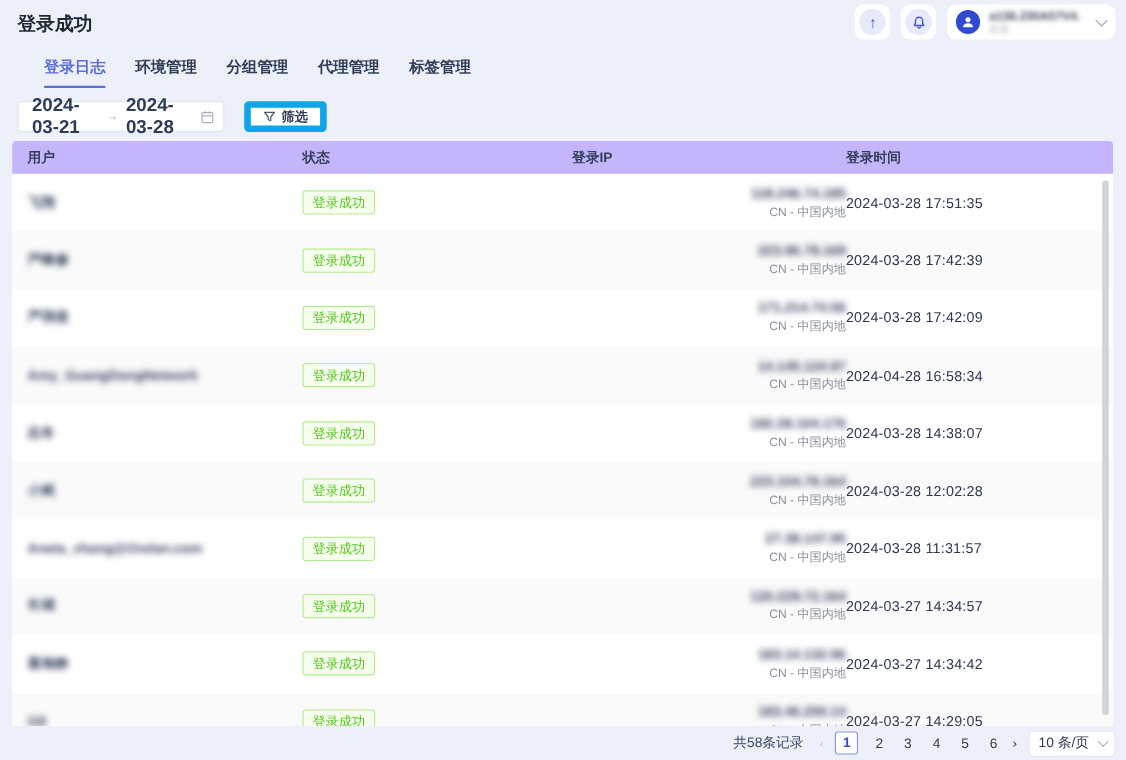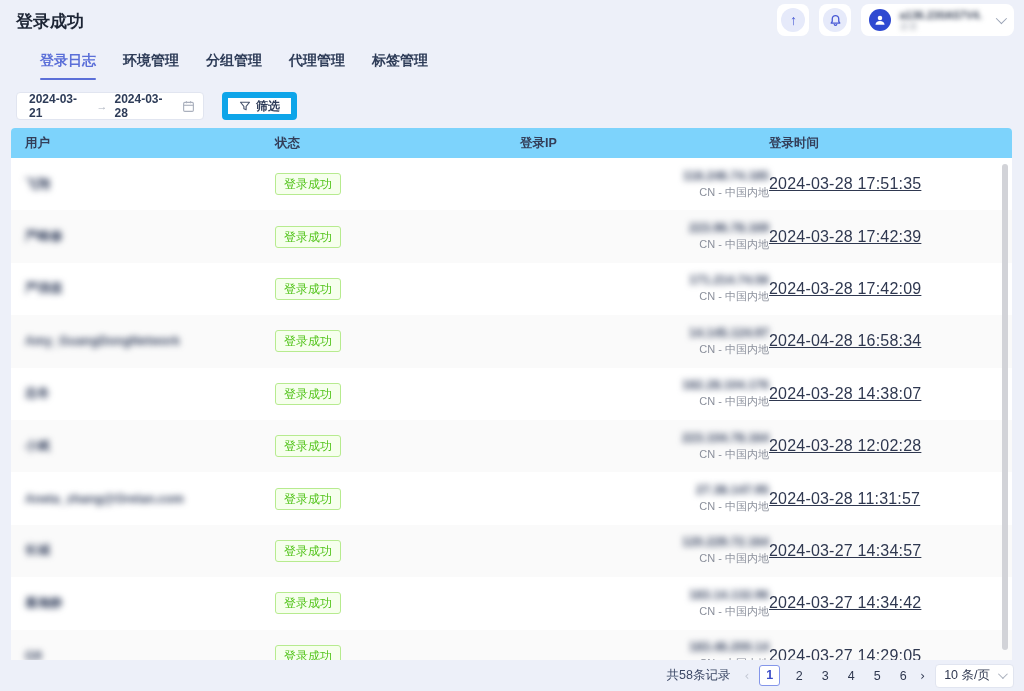--- a/index.html
+++ b/index.html
@@ -29,38 +29,38 @@
 
   
   .tab-bar { position:absolute; top:52px; left:16px; display:flex; gap:27px; }
   .tab { font-size:14px; font-weight:bold; color:#2e3c58; padding-bottom:10px; position:relative; cursor:pointer; }
   .tab.active { color:#5b6fd8;margin-left:24px; }
   .tab.active::after { content:""; position:absolute; left:0; right:0; bottom:0; height:2px; background:#5b6fd8; border-radius:1px; }
 
   
   .filter-row { position:absolute; top:92px; left:16px; display:flex; gap:18px; }
   .date-range { width:188px; height:28px; background:#fff; border:1px solid #e1e5f0; border-radius:4px; display:flex; align-items:center; padding:0 8px 0 12px; gap:7px; cursor:pointer; }
-  .date-text { font-size:12px; font-weight:bold; color:#2e3c58; }
+  .date-text { font-size:17px; font-weight:bold; color:#2e3c58; }
   .date-arrow { font-size:11px; color:#aab0bd; }
   .calendar-icon { margin-left:auto; color:#aab0bd; display:flex; }
   .filter-btn { height:28px; background:#fff; border:6px solid #0ea5e9; border-radius:4px; display:flex; align-items:center; padding:0 11px; gap:5px; font-size:12px; font-weight:bold; color:#2e3c58; cursor:pointer; }
   .funnel-icon { display:flex; color:#4a566e; }
 
   
   .table-card { position:absolute; top:128px; left:11px; width:1001px; bottom:0; background:#ffffff; border-radius:4px 4px 0 0; overflow:hidden; }
-  .thead { height:30px; background:#7dd3fc; display:grid; grid-template-columns:250px 245px 249px 1fr; align-items:center; padding-left:14px; }
+  .thead { height:30px; background:#c4b5fd; display:grid; grid-template-columns:250px 245px 249px 1fr; align-items:center; padding-left:14px; }
   .th { font-size:12.5px; font-weight:bold; color:#333e59; }
   .trow { height:52.4px; display:grid; grid-template-columns:250px 245px 249px 1fr; align-items:center; padding-left:14px; }
   .trow.even { background:#fafafa; }
   .cell-user { font-size:12.5px; color:#3a4662; font-weight:bold; }
   .badge-success { display:inline-block; font-size:12px; color:#52c41a; background:#f6ffed; border:1px solid #b7eb8f; border-radius:3px; padding:2px 8px; line-height:16px; }
   .cell-ip { display:flex; flex-direction:column; gap:2px;align-items:flex-end; }
   .ip-line { font-size:12.5px; color:#3a4662; font-weight:bold; }
   .ip-region { font-size:11px; color:#8b909c; }
-  .cell-time { font-size:16px; color:#2f3850; font-weight:500; letter-spacing:.2px;text-decoration:underline; }
+  .cell-time { font-size:13px; color:#2f3850; font-weight:500; letter-spacing:.2px; }
   .scrollbar-thumb { position:absolute; right:4px; top:36px; width:6px; height:486px; background:#d2d3d8; border-radius:3px; }
 
   
   .footer-bar { position:absolute; left:0; right:0; bottom:0; height:31px; background:#edf0f9; display:flex; align-items:center; justify-content:flex-end; padding-right:10px; gap:8px; z-index:5; }
   .total-label { font-size:12.5px; color:#3c4866; margin-right:4px; }
   .pg-chevron { font-size:12px; color:#2f3850; padding:0 2px; cursor:pointer; font-family:"DejaVu Sans",sans-serif; }
   .pg-chevron.disabled { color:#c3c8d4; cursor:default; }
   .pg-pages { display:flex; align-items:center; gap:12px; }
   .pg-page { font-size:12.5px; color:#2f3850; min-width:14px; text-align:center; cursor:pointer; }
   .pg-page.active { background:#ffffff; border:1px solid #8496ea; border-radius:3px; color:#3b4cc8; width:21px; height:21px; line-height:19px; font-weight:bold; }

